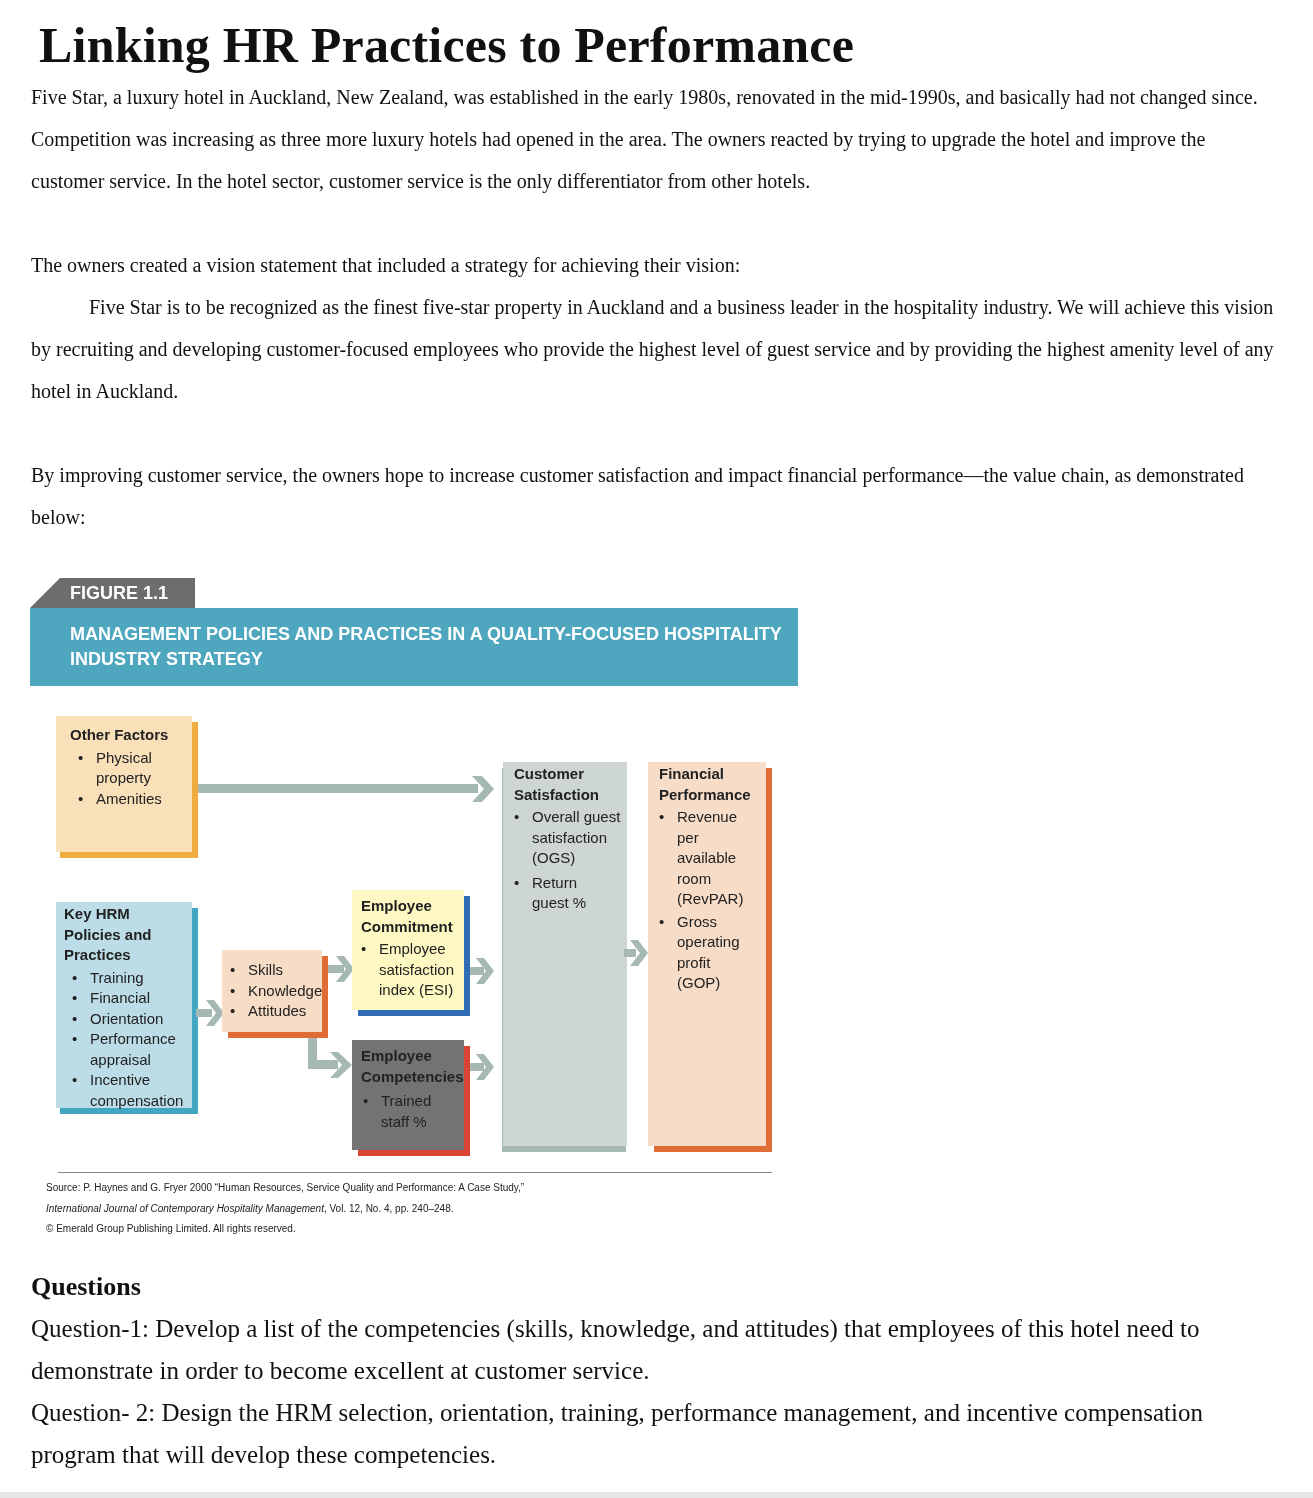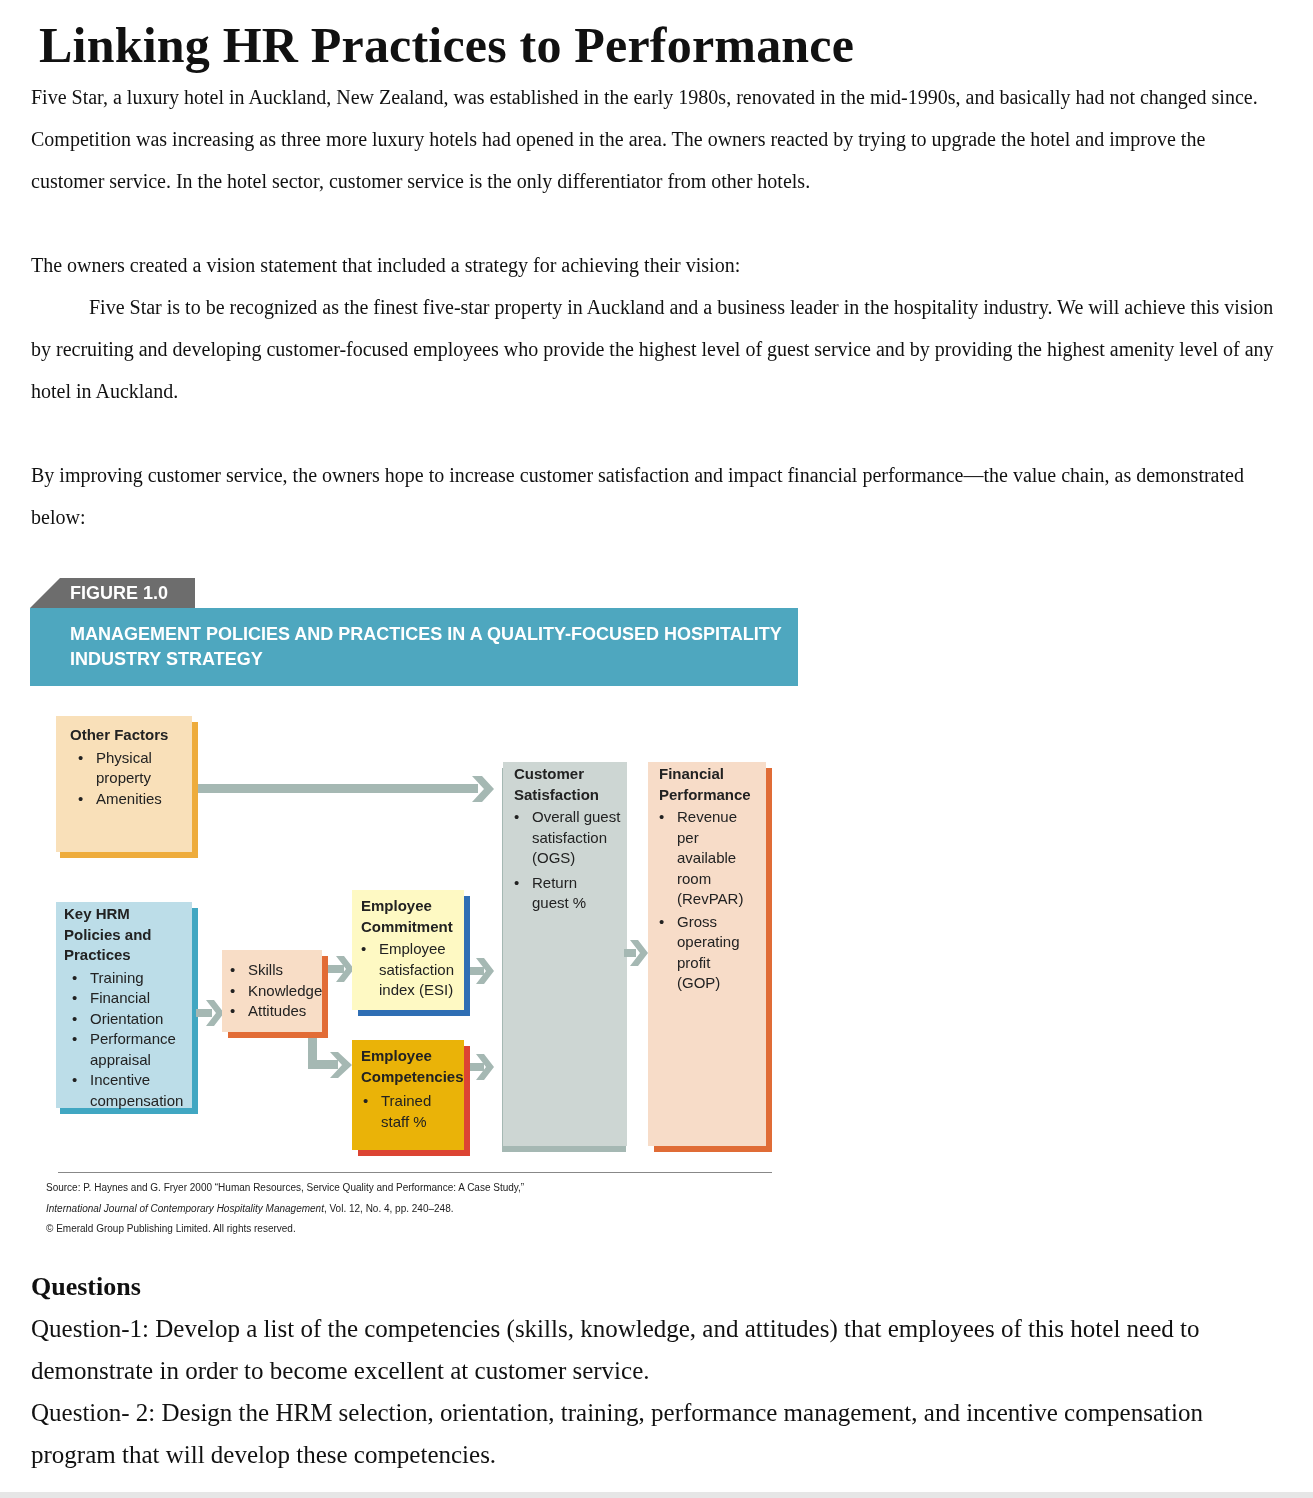--- a/index.html
+++ b/index.html
@@ -42,21 +42,21 @@
 <body>
 
 <h1 class="serif">Linking HR Practices to Performance</h1>
 
 <p class="para serif p1">Five Star, a luxury hotel in Auckland, New Zealand, was established in the early 1980s, renovated in the mid-1990s, and basically had not changed since. Competition was increasing as three more luxury hotels had opened in the area. The owners reacted by trying to upgrade the hotel and improve the customer service. In the hotel sector, customer service is the only differentiator from other hotels.</p>
 <p class="para serif p2">The owners created a vision statement that included a strategy for achieving their vision:</p>
 <p class="para serif p3">Five Star is to be recognized as the finest five-star property in Auckland and a business leader in the hospitality industry. We will achieve this vision by recruiting and developing customer-focused employees who provide the highest level of guest service and by providing the highest amenity level of any hotel in Auckland.</p>
 <p class="para serif p4">By improving customer service, the owners hope to increase customer satisfaction and impact financial performance—the value chain, as demonstrated below:</p>
 
 <div class="figure sans">
-  <div class="fig-tab">FIGURE 1.0</div>
+  <div class="fig-tab">FIGURE 1.1</div>
   <div class="fig-banner">MANAGEMENT POLICIES AND PRACTICES IN A QUALITY-FOCUSED HOSPITALITY INDUSTRY STRATEGY</div>
 
   <div class="shadow" style="left:30px;top:184px;width:138px;height:136px;background:#eeac3c;"></div>
   <div class="box" style="left:26px;top:178px;width:136px;height:136px;background:#f9e0b9;padding:9px 0 0 14px;">
     <div class="title">Other Factors</div>
     <ul>
       <li style="width:80px">Physical property</li>
       <li>Amenities</li>
     </ul>
   </div>
@@ -105,21 +105,21 @@
 
   <div class="shadow" style="left:328px;top:358px;width:112px;height:120px;background:#2f6eb4;"></div>
   <div class="box" style="left:322px;top:352px;width:112px;height:120px;background:#fef9c3;padding:6px 0 0 9px;">
     <div class="title" style="width:95px">Employee Commitment</div>
     <ul style="padding-left:0">
       <li style="width:78px">Employee satisfaction index (ESI)</li>
     </ul>
   </div>
 
   <div class="shadow" style="left:328px;top:508px;width:112px;height:110px;background:#dc4433;"></div>
-  <div class="box" style="left:322px;top:502px;width:112px;height:110px;background:#eab308;padding:6px 0 0 9px;">
+  <div class="box" style="left:322px;top:502px;width:112px;height:110px;background:#737373;padding:6px 0 0 9px;">
     <div class="title" style="width:100px">Employee Competencies</div>
     <ul style="padding-left:2px;margin-top:4px">
       <li style="width:60px">Trained staff %</li>
     </ul>
   </div>
 
   <svg style="position:absolute;left:440px;top:420px;" width="28" height="26">
       <rect x="0" y="9" width="14" height="8" fill="#a5b8b3"></rect>
       <polygon points="6,0 14,0 24,13 14,26 6,26 16,13" fill="#a5b8b3"></polygon>
     </svg>

